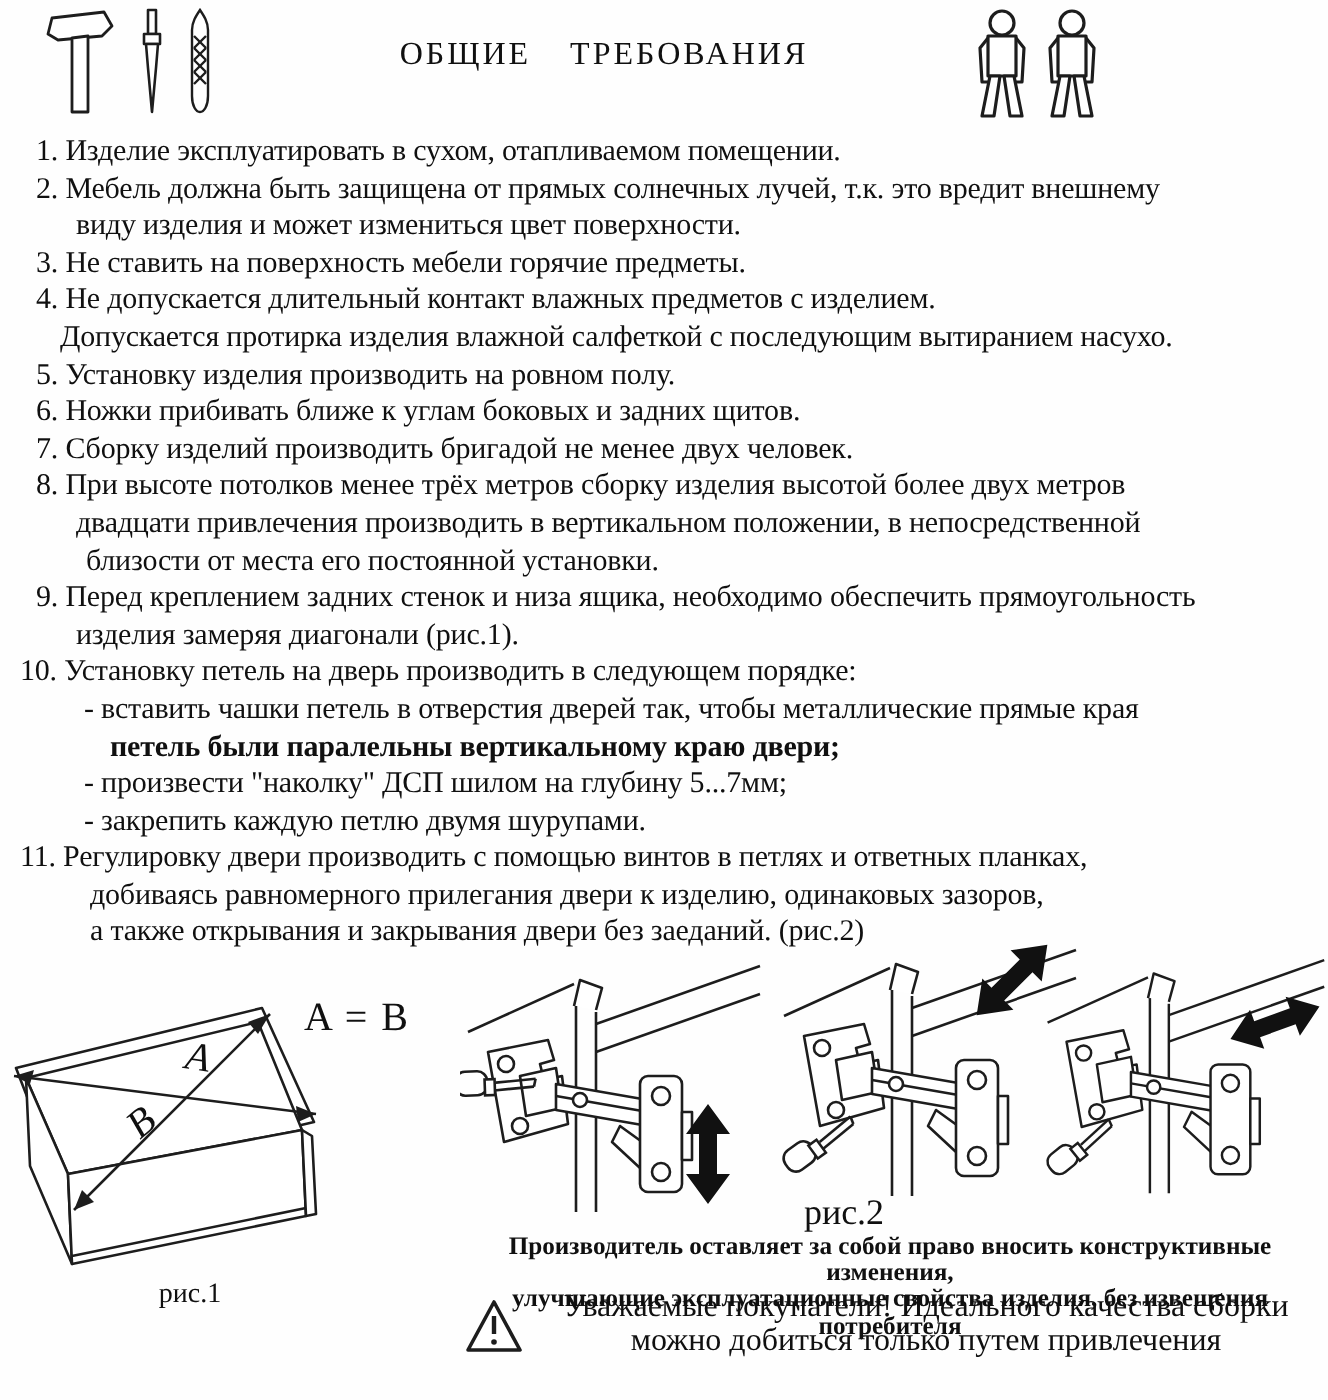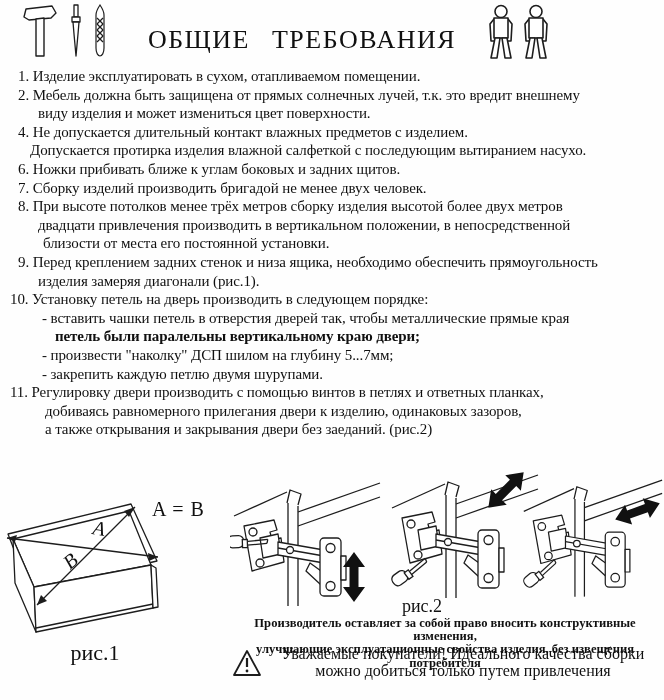--- a/index.html
+++ b/index.html
@@ -1,32 +1,32 @@
 <!DOCTYPE html>
 <html><head>
 <meta charset="utf-8">
 <style>
   html,body{margin:0;padding:0;background:#fff;}
   .page{position:relative;width:664px;height:700px;overflow:hidden;background:#fefefe;
         font-family:"Liberation Serif", serif;color:#101010;}
   
   .tools{position:absolute;left:22px;top:4px;display:flex;gap:11px;align-items:flex-start;}
   .page-title{position:absolute;left:0;right:60px;top:8px;text-align:center;
-        font-size:26px;font-weight:400;letter-spacing:1.5px;word-spacing:14px;}
+        font-size:16px;font-weight:400;letter-spacing:1.5px;word-spacing:14px;}
   .people{position:absolute;left:487px;top:4px;display:flex;gap:7px;}
   
   .list{position:absolute;left:0;top:62px;width:600px;padding-top:5px;}
   .ln{white-space:nowrap;font-size:15px;line-height:18.6px;letter-spacing:-0.1px;}
   .i18{padding-left:18px;} .i10{padding-left:10px;}
   .c38{padding-left:38px;} .c30{padding-left:30px;} .c43{padding-left:43px;}
   .d42{padding-left:42px;} .c55{padding-left:55px;font-weight:bold;} .c45{padding-left:45px;}
   
   .fig1-svg{position:absolute;left:4px;top:492px;}
   .fig1-eq{position:absolute;left:152px;top:498px;font-size:20px;letter-spacing:1px;}
-  .fig1-cap{position:absolute;left:40px;top:640px;width:110px;text-align:center;font-size:22px;}
+  .fig1-cap{position:absolute;left:40px;top:640px;width:110px;text-align:center;font-size:14px;}
   .hinge1{position:absolute;left:230px;top:476px;}
   .hinge2{position:absolute;left:388px;top:468px;}
   .hinge3{position:absolute;left:520px;top:470px;}
   .fig2-cap{position:absolute;left:390px;top:596px;width:64px;text-align:center;font-size:18px;}
   
   .note{position:absolute;left:233px;top:617px;width:424px;text-align:center;
         font-size:12.6px;line-height:13.2px;font-weight:bold;}
   .warning{position:absolute;left:228px;top:646px;width:436px;}
   .warn-tri{position:absolute;left:4px;top:3px;}
   .warn-text{margin-left:34px;text-align:center;font-size:16px;line-height:16.6px;}
@@ -121,22 +121,24 @@
         <polygon points="8,34 13,34 10,54 4,54"></polygon>
         <polygon points="15,34 20,34 24,54 18,54"></polygon>
       </g>
     </svg>
   </div>
 
   <div class="list">
     <div class="ln i18">1. Изделие эксплуатировать в сухом, отапливаемом помещении.</div>
     <div class="ln i18">2. Мебель должна быть защищена от прямых солнечных лучей, т.к. это вредит внешнему</div>
     <div class="ln c38">виду изделия и может измениться цвет поверхности.</div>
+    <div class="ln i18">3. Не ставить на поверхность мебели горячие предметы.</div>
     <div class="ln i18">4. Не допускается длительный контакт влажных предметов с изделием.</div>
     <div class="ln c30">Допускается протирка изделия влажной салфеткой с последующим вытиранием насухо.</div>
+    <div class="ln i18">5. Установку изделия производить на ровном полу.</div>
     <div class="ln i18">6. Ножки прибивать ближе к углам боковых и задних щитов.</div>
     <div class="ln i18">7. Сборку изделий производить бригадой не менее двух человек.</div>
     <div class="ln i18">8. При высоте потолков менее трёх метров сборку изделия высотой более двух метров</div>
     <div class="ln c38">двадцати привлечения производить в вертикальном положении, в непосредственной</div>
     <div class="ln c43">близости от места его постоянной установки.</div>
     <div class="ln i18">9. Перед креплением задних стенок и низа ящика, необходимо обеспечить прямоугольность</div>
     <div class="ln c38">изделия замеряя диагонали (рис.1).</div>
     <div class="ln i10">10. Установку петель на дверь производить в следующем порядке:</div>
     <div class="ln d42">- вставить чашки петель в отверстия дверей так, чтобы металлические прямые края</div>
     <div class="ln c55">петель были паралельны вертикальному краю двери;</div>

